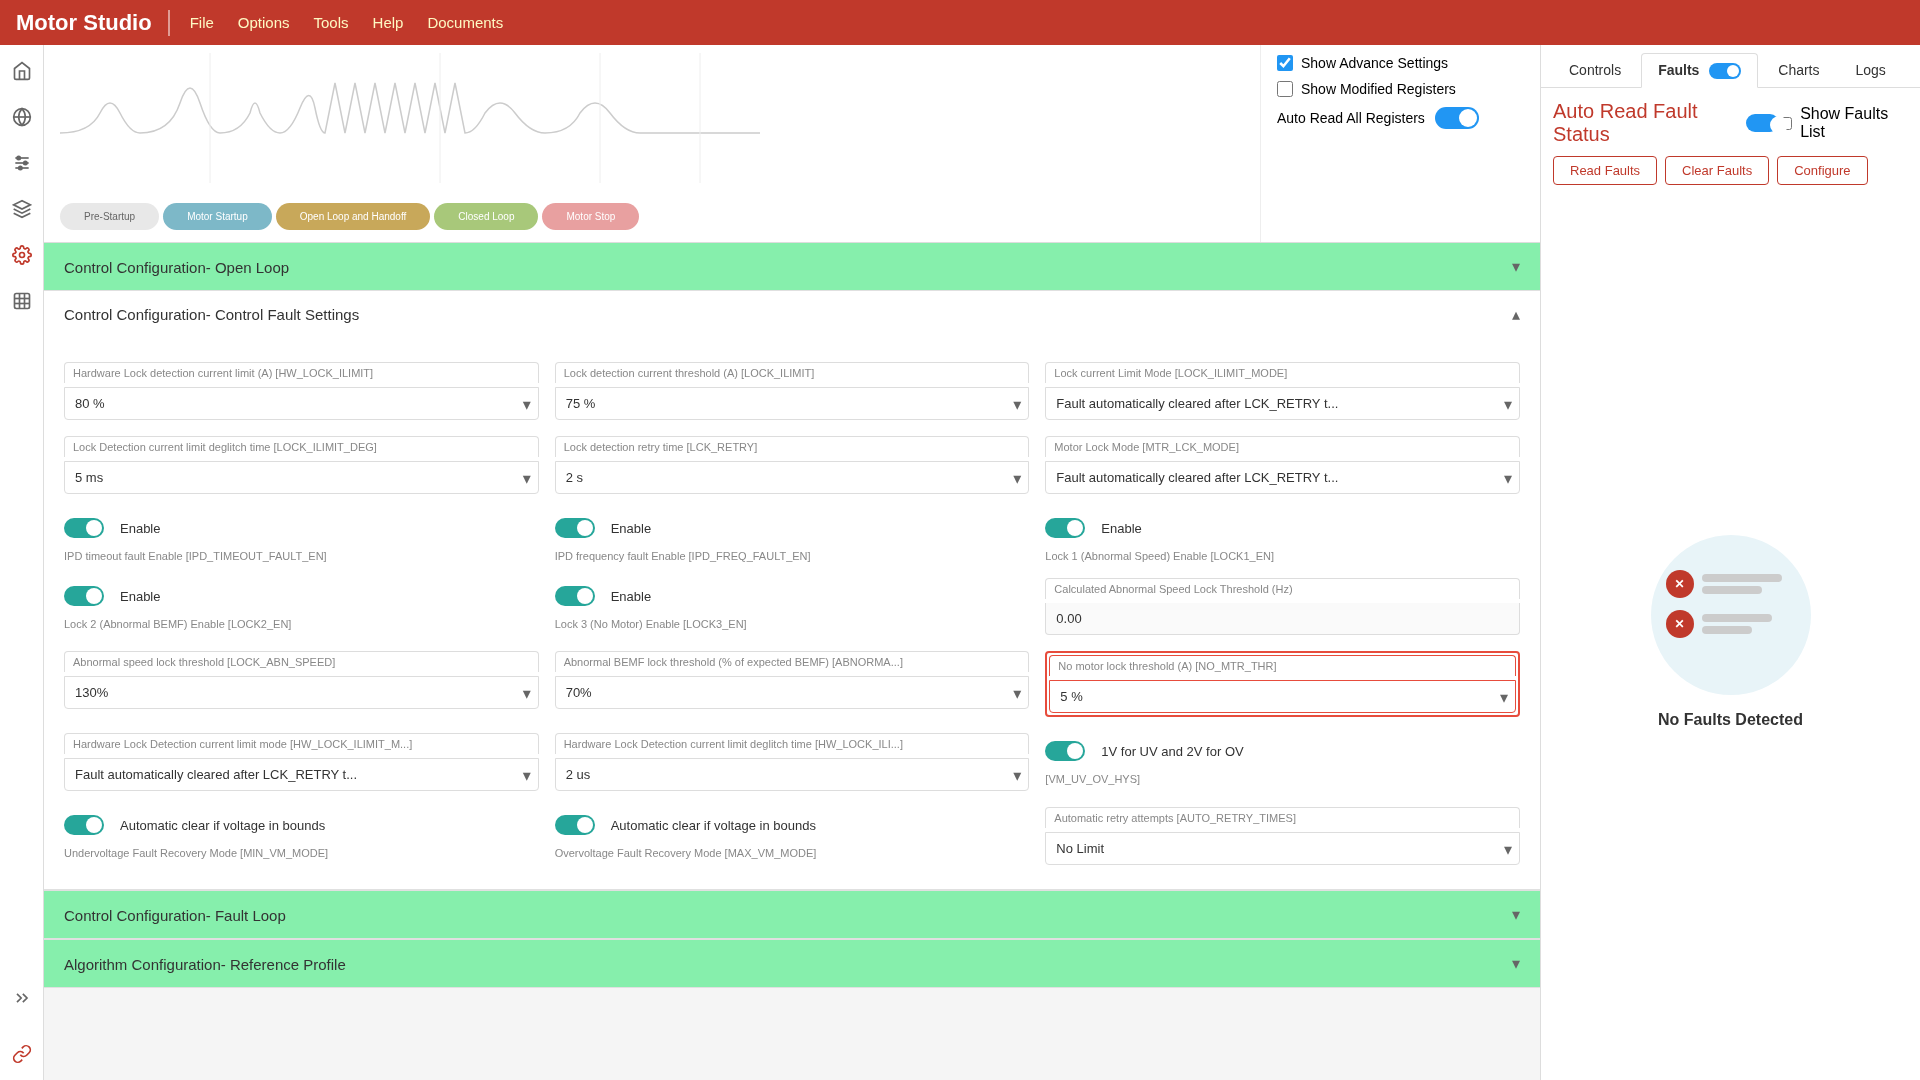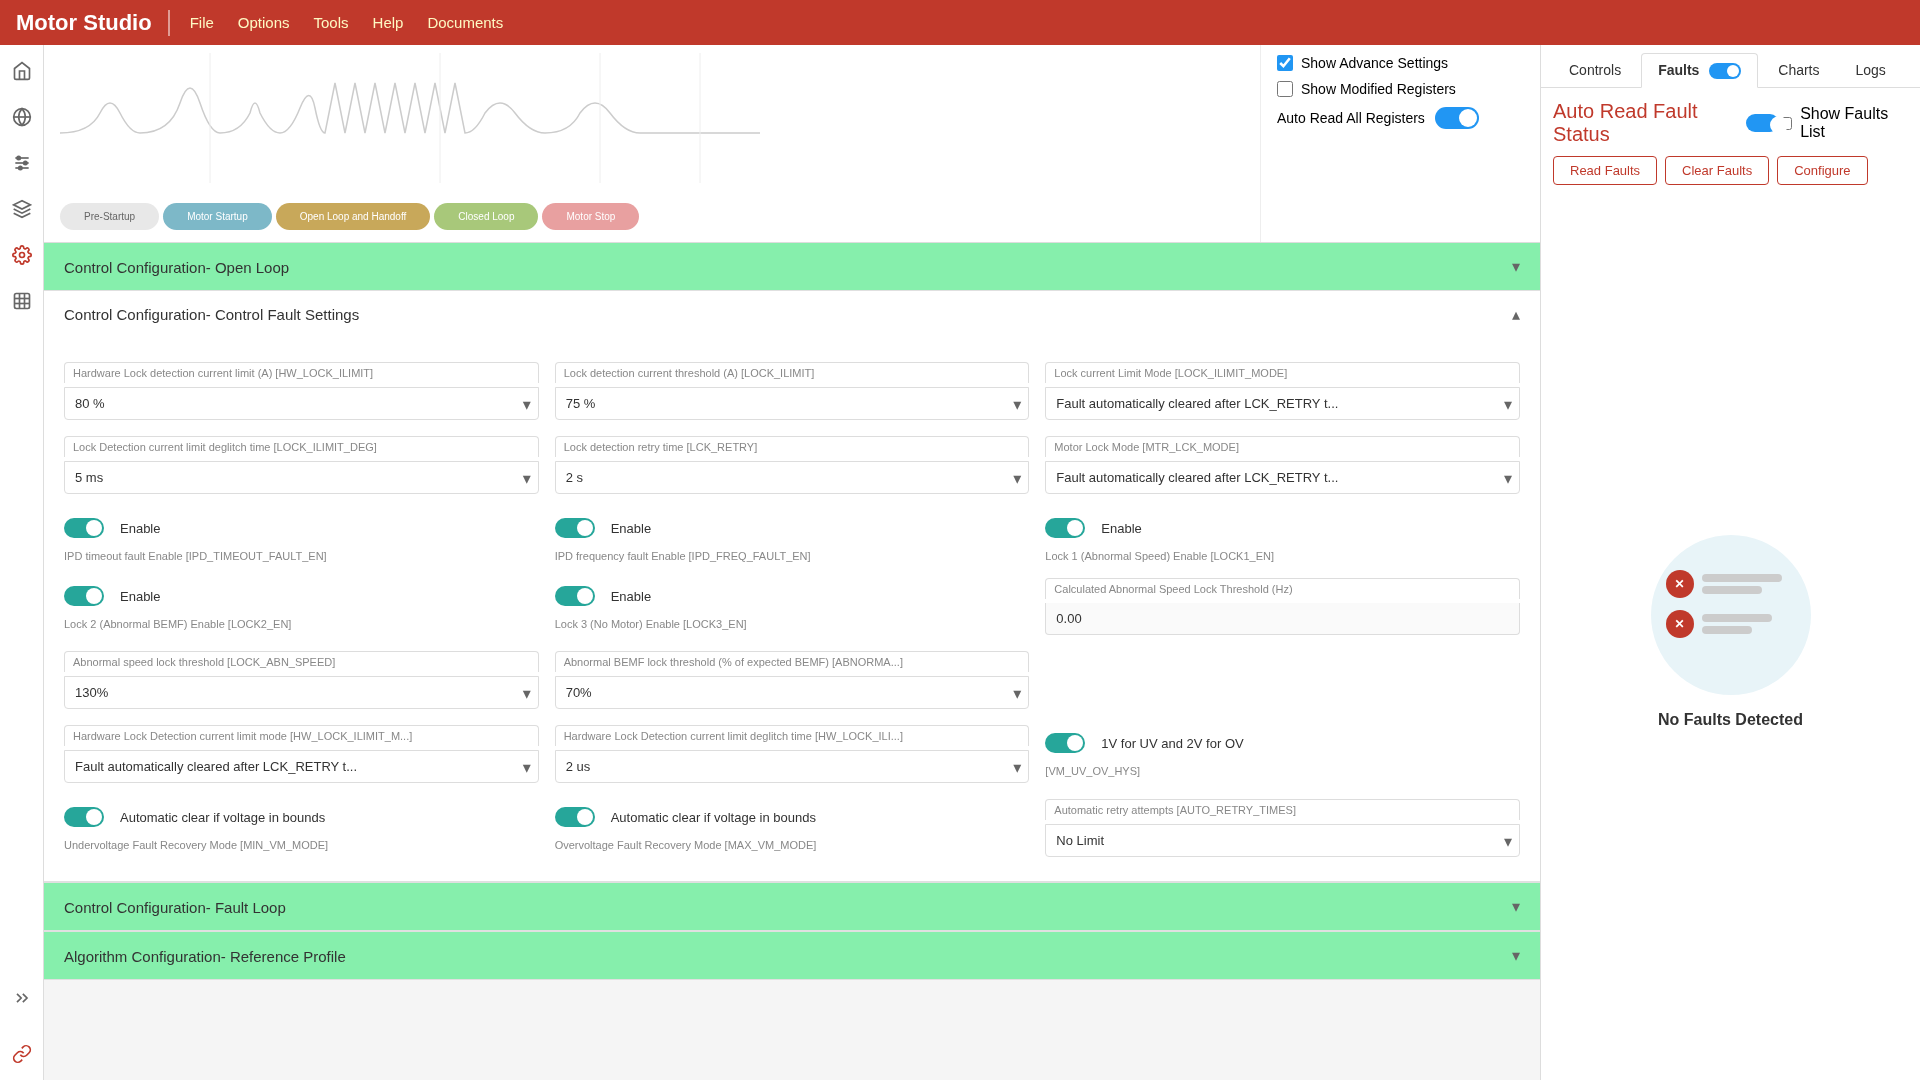--- a/index.html
+++ b/index.html
@@ -701,20 +701,28 @@
             </div>
             <div class="field-group">
               <div class="field-label">Abnormal BEMF lock threshold (% of expected BEMF) [ABNORMA...]</div>
               <div class="field-select-wrapper">
                 <select>
                   <option>70%</option>
                 </select>
               </div>
             </div>
 
+            <div class="field-group" style="border: 2px solid #e74c3c; border-radius: 4px; padding: 2px;">
+              <div class="field-label" style="border-color:#e74c3c;">No motor lock threshold (A) [NO_MTR_THR]</div>
+              <div class="field-select-wrapper">
+                <select style="border-color:#e74c3c;">
+                  <option>5 %</option>
+                </select>
+              </div>
+            </div>
           </div>
 
           <div class="settings-grid">
             <div class="field-group">
               <div class="field-label">Hardware Lock Detection current limit mode [HW_LOCK_ILIMIT_M...]</div>
               <div class="field-select-wrapper">
                 <select>
                   <option>Fault automatically cleared after LCK_RETRY t...</option>
                 </select>
               </div>

